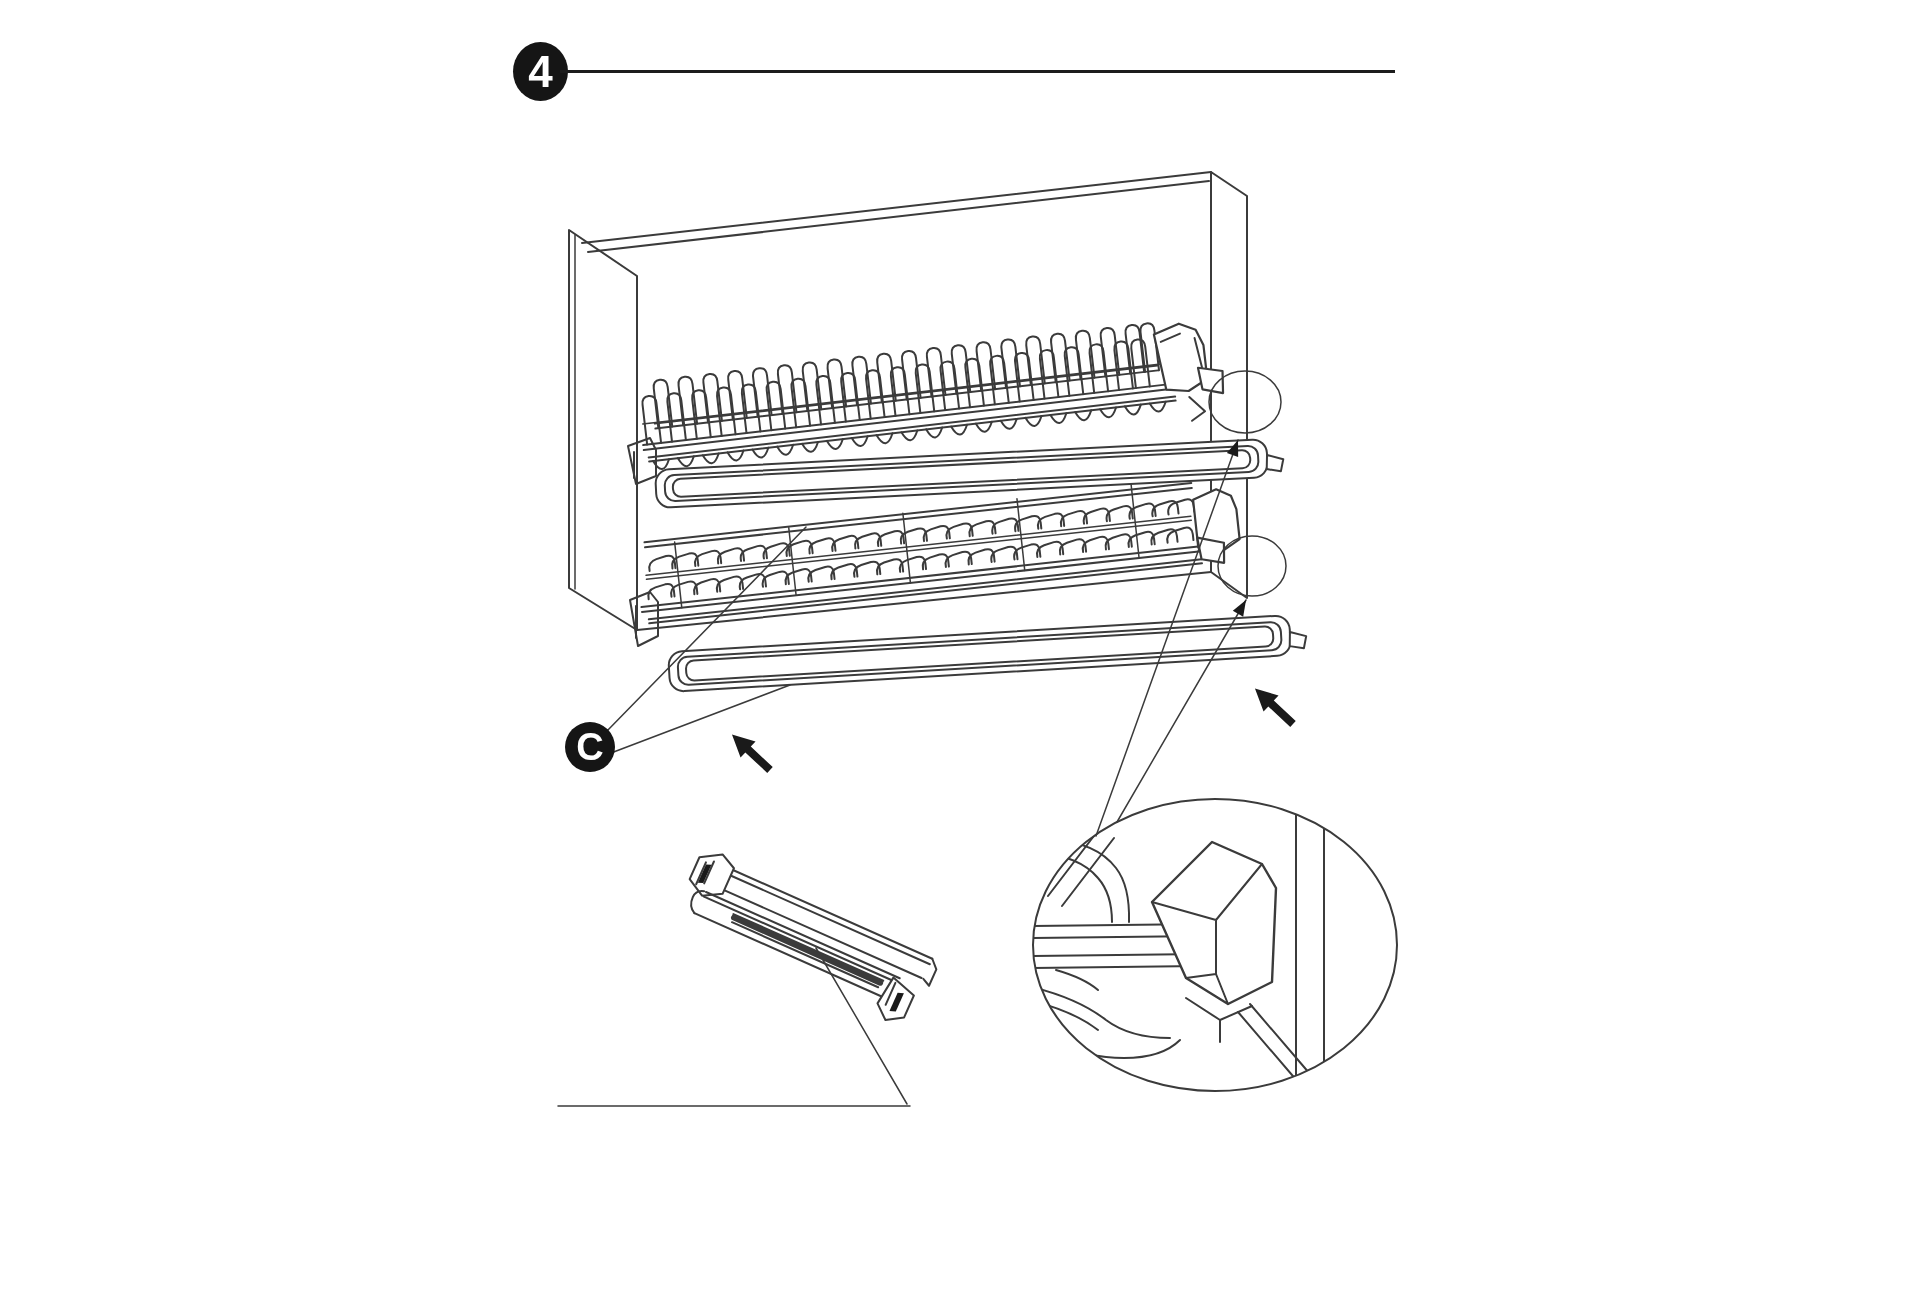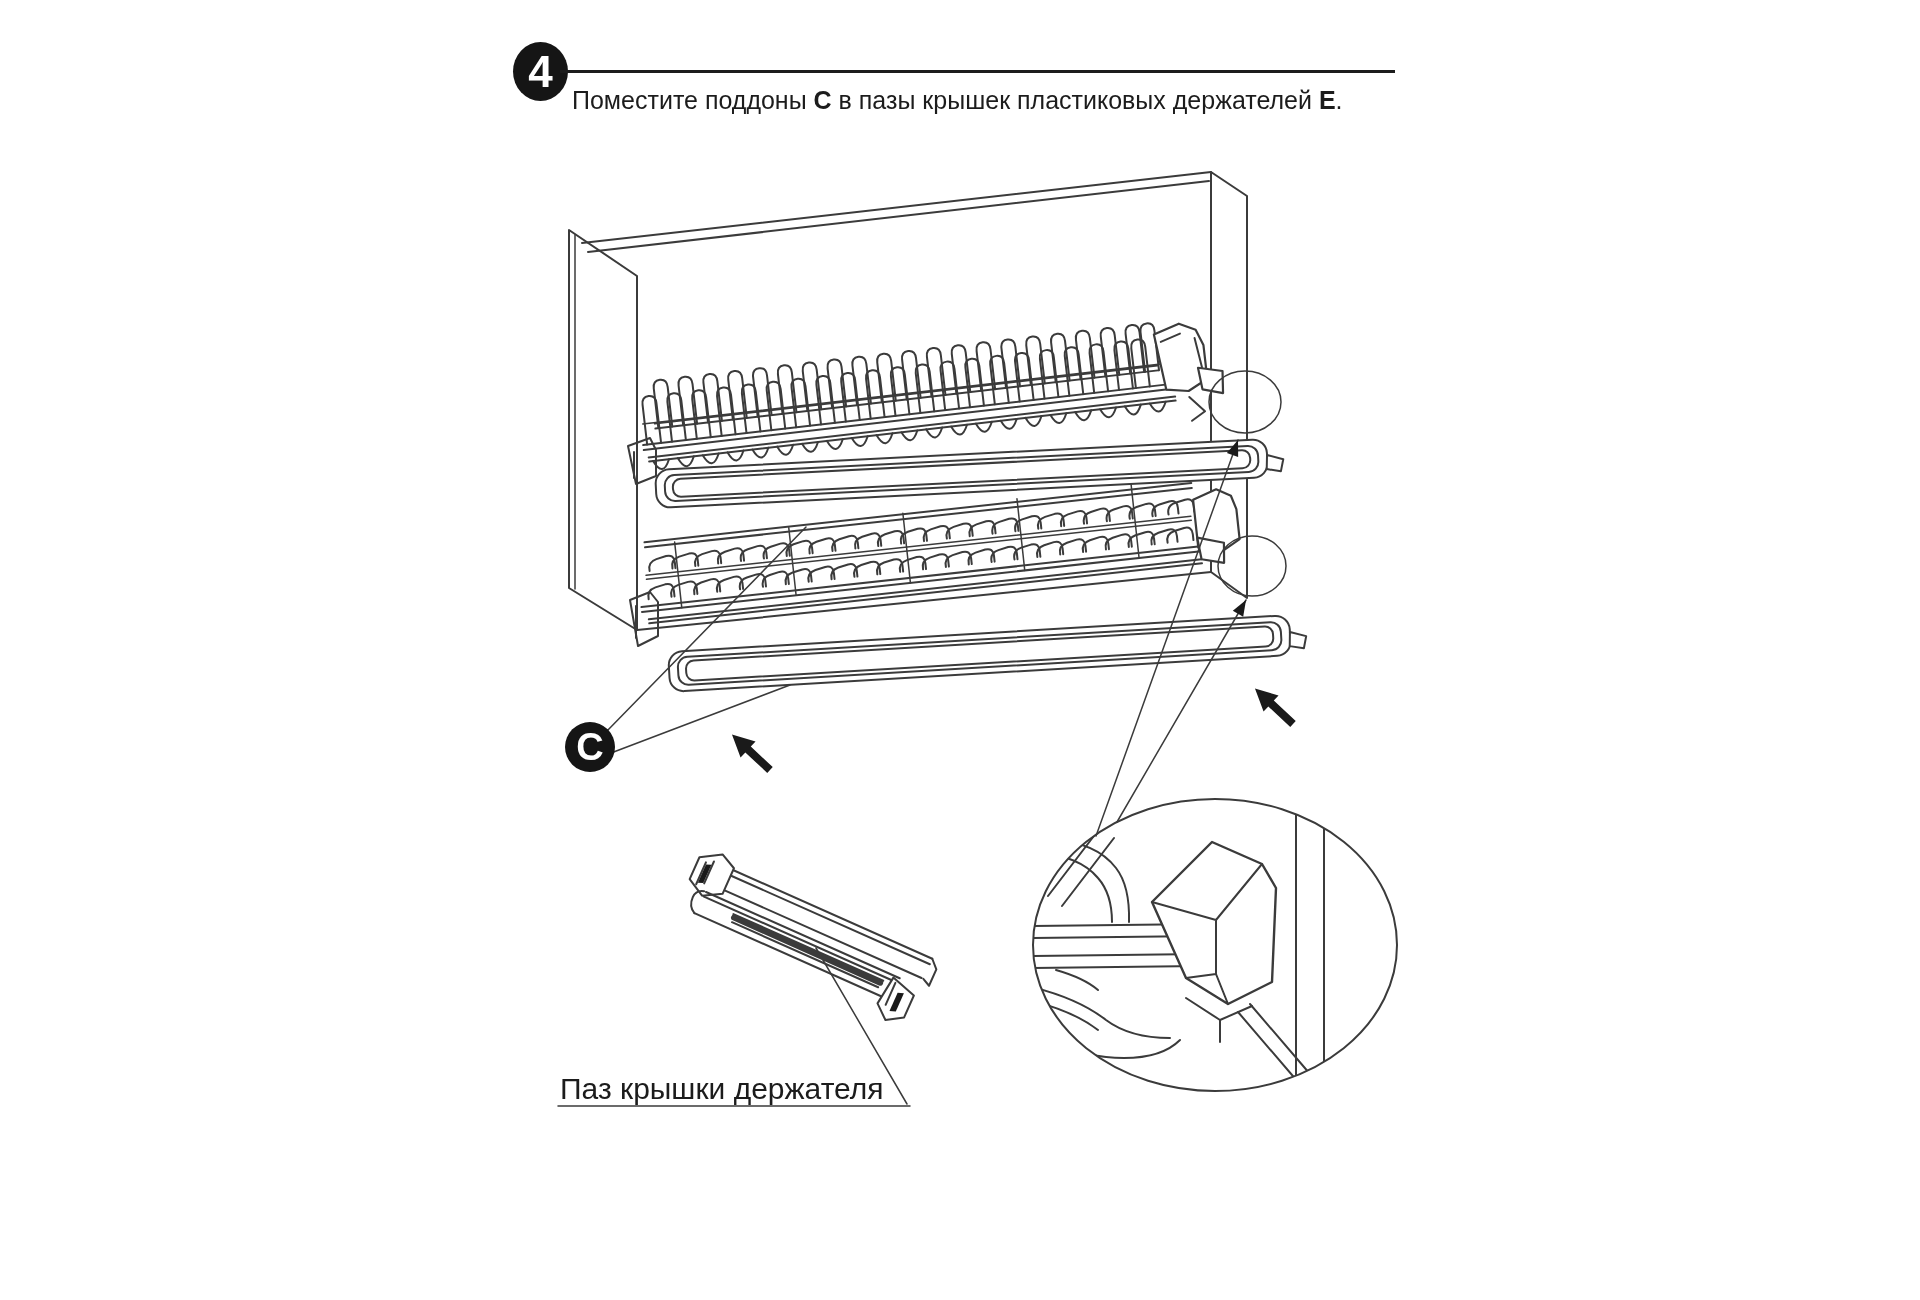--- a/index.html
+++ b/index.html
@@ -22,21 +22,20 @@
 </style>
 </head>
 <body>
 
 <div id="page">
 
   <div id="step-badge" class="abs">
     <span>4</span>
   </div>
   <div id="step-rule" class="abs"></div>
-  <div id="instruction" class="abs"><span>Поместите поддоны </span><b>C</b><span> в пазы крышек пластиковых держателей </span><b>E</b><span>.</span></div>
 
   <svg width="1920" height="1300" viewBox="0 0 1920 1300">
     <defs>
       <path id="ploop" d="M0,0 V-40 Q0,-48 7,-48 Q14,-48 14,-40 V0"></path>
       <path id="parc" d="M0,0 Q8,18 16,0"></path>
       <path id="hookg" d="M0,0 Q-1,-9 8,-11 L18,-13 Q26,-14 26,-6 V0"></path>
       <clipPath id="dclip">
           <ellipse cx="1215" cy="945" rx="182" ry="146"></ellipse>
         </clipPath>
     </defs>
@@ -284,14 +283,13 @@
           <path class="dk" d="M0,0 L-16,6 L-16,-6 Z"></path>
         </g>
     </g>
 
     <g class="ln thin">
       <path d="M558,1106 H910"></path>
       <path d="M816,948 L907,1104"></path>
     </g>
   </svg>
 
-  <div id="groove-label" class="abs">Паз крышки держателя</div>
 </div>
 
 </body></html>

